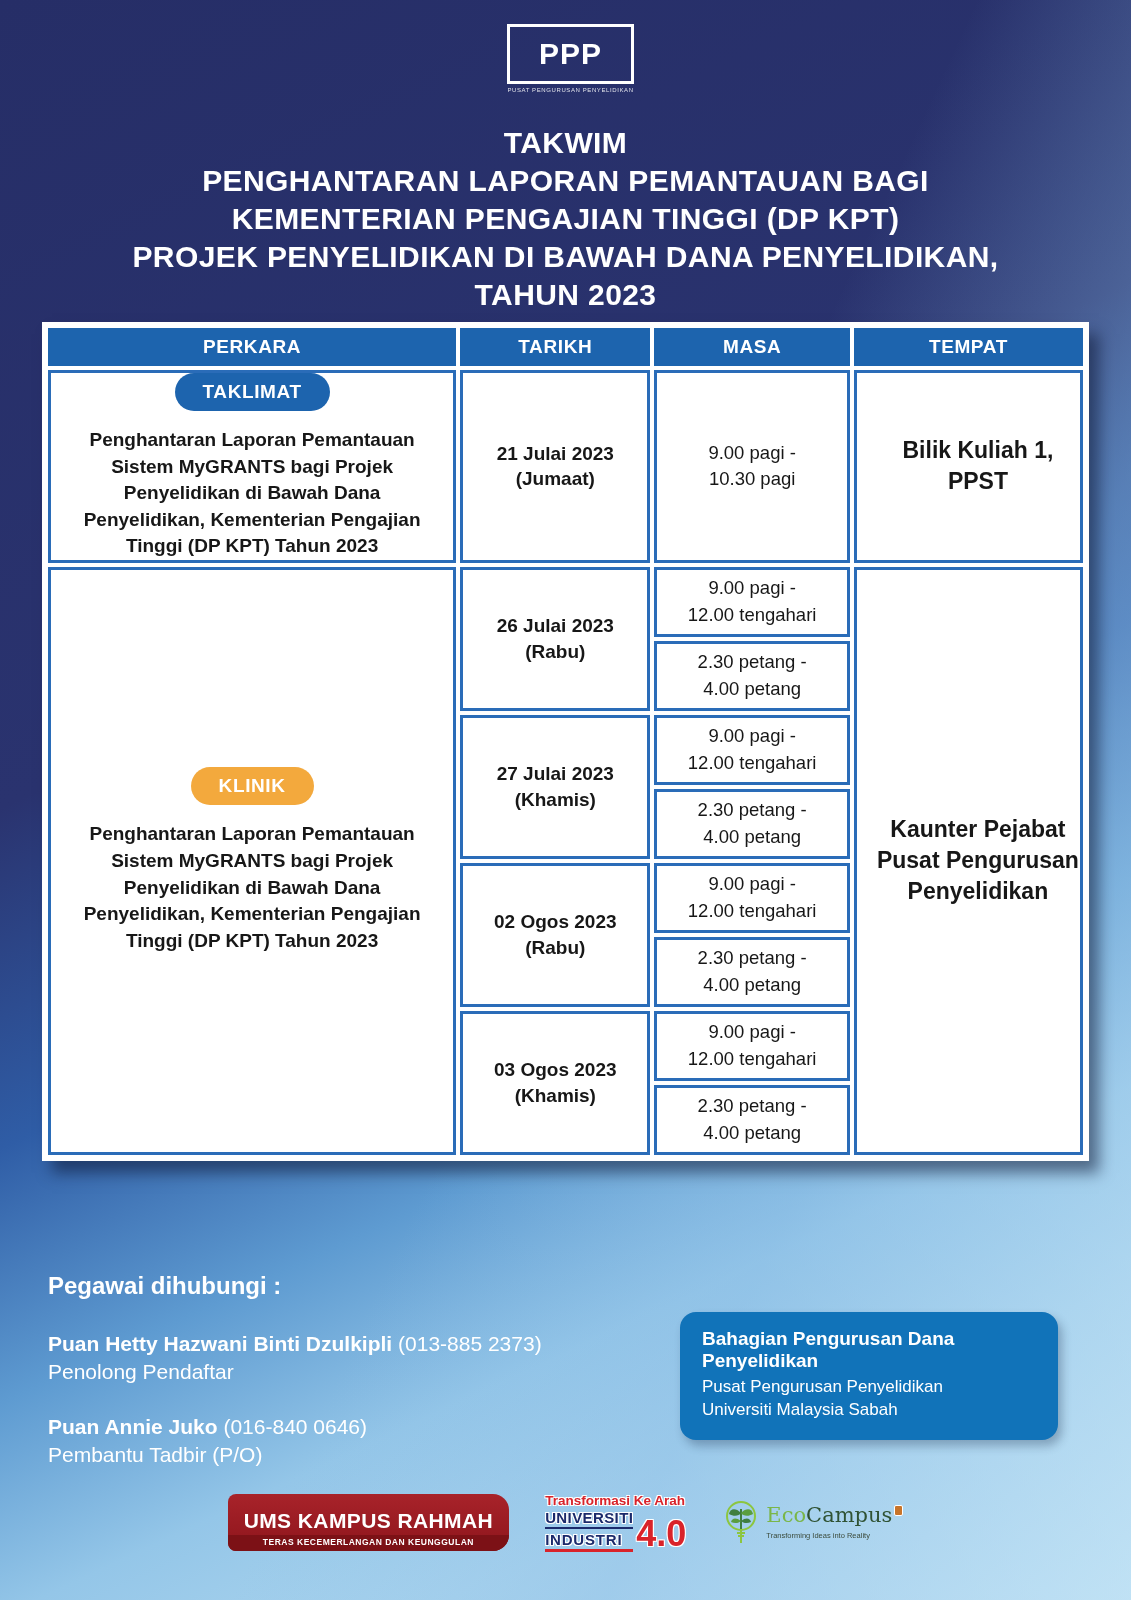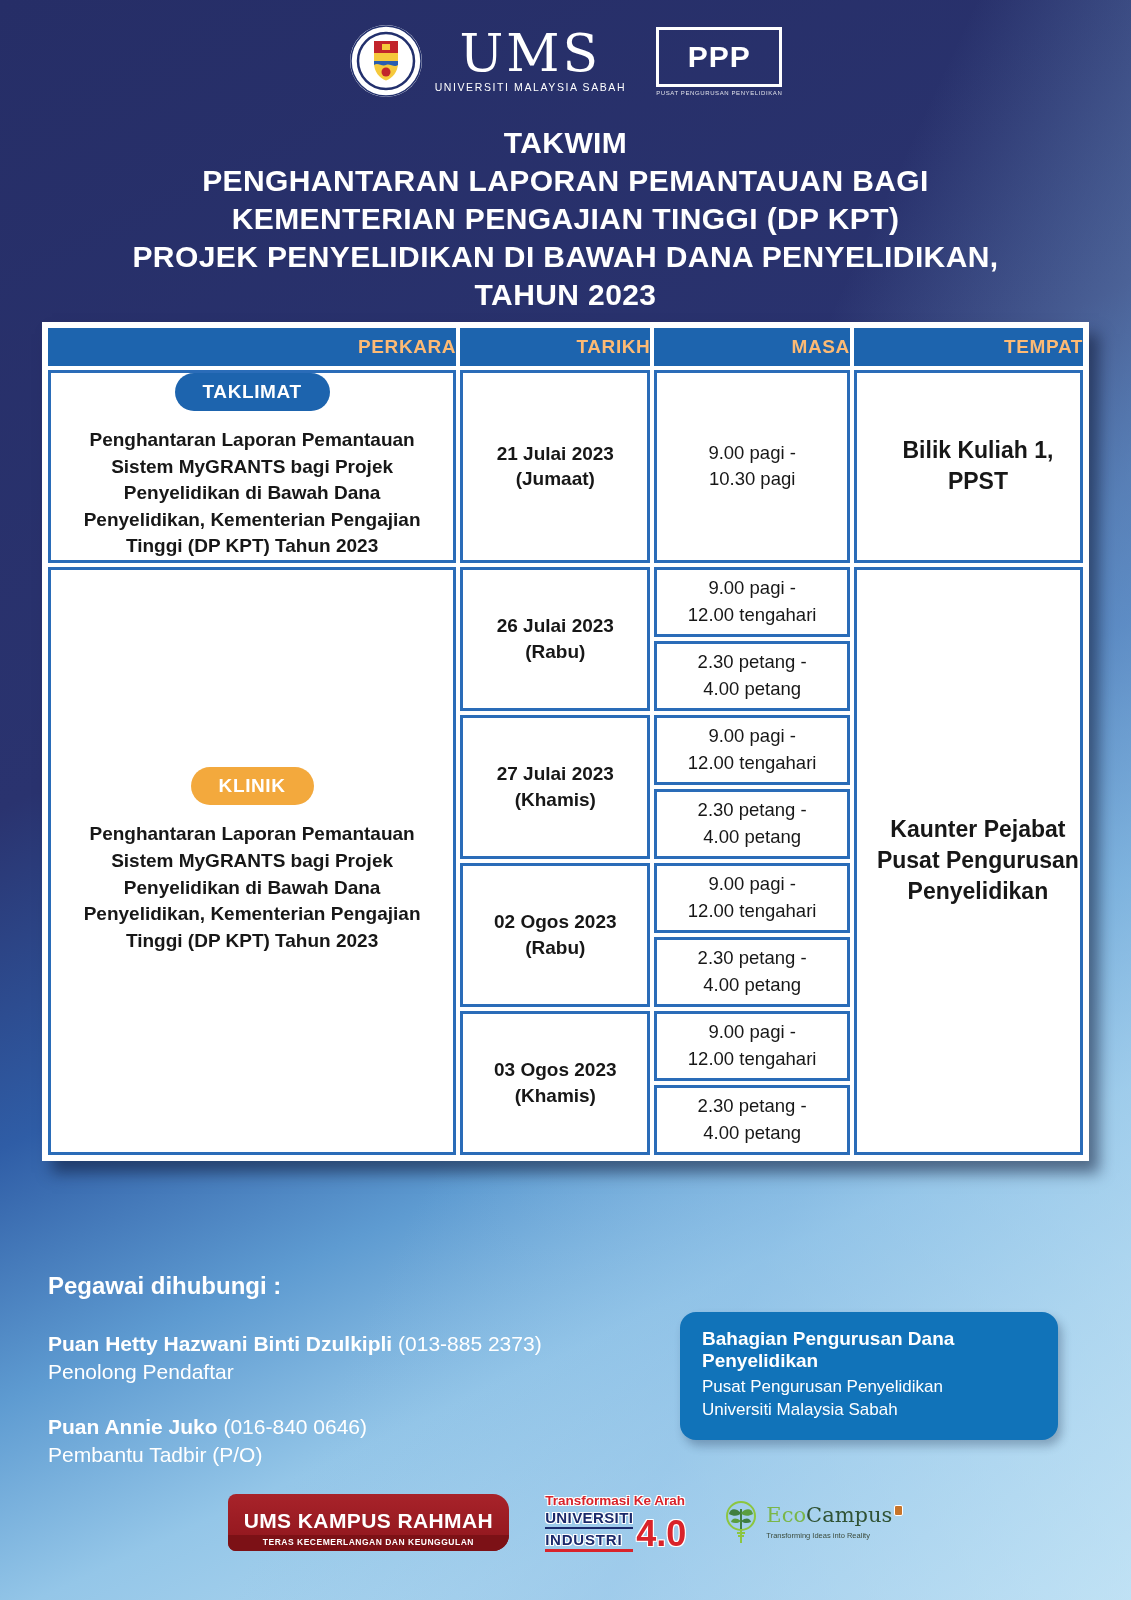--- a/index.html
+++ b/index.html
@@ -31,22 +31,22 @@
   
   .title { position: absolute; top: 124px; left: 0; width: 100%;
            text-align: center; color: #fff; font-weight: 800;
            font-size: 30px; line-height: 38px; letter-spacing: 0.4px; }
 
   
   .table-panel { position: absolute; top: 322px; left: 42px; width: 1047px;
                  background: #fff; padding: 2px;
                  box-shadow: 10px 12px 14px rgba(15, 25, 55, 0.55); }
   table { width: 100%; border-collapse: separate; border-spacing: 4px; table-layout: fixed; }
-  th { background: #1d64ae; color: #fdba74; font-size: 19px; font-weight: bold;
-       height: 38px; letter-spacing: 0.6px; text-align: right; }
+  th { background: #1d64ae; color: #ffffff; font-size: 19px; font-weight: bold;
+       height: 38px; letter-spacing: 0.6px; }
   td { border: 3px solid #2a6cb8; text-align: center; vertical-align: middle; color: #171717; }
   .row-taklimat td { height: 180px; }
   .slot-row td { height: 70px; }
   .badge { display: inline-block; color: #fff; font-weight: bold; font-size: 19px;
            padding: 8px 28px; border-radius: 24px; letter-spacing: 0.6px; }
   .badge-taklimat { background: #1d64ae; }
   .badge-klinik { background: #f3a93d; }
   .perkara-text { font-weight: bold; font-size: 19px; line-height: 1.4; margin: 16px 14px 0; }
   .cell-tarikh { font-weight: bold; font-size: 19px; line-height: 1.35; }
   .cell-masa { font-size: 18.5px; font-weight: normal; line-height: 1.45; }
@@ -94,36 +94,20 @@
   .eco-crest { display: inline-block; width: 9px; height: 11px; background: #c8742a;
                border: 1px solid #fff; border-radius: 2px; vertical-align: top; margin-left: 2px; }
   .eco-tagline { font-size: 7.5px; color: #3a4a3a; margin-top: 5px; }
 </style>
 </head>
 <body>
 
 <div class="page">
 
   <div class="logos">
-    <div class="ums-logo">
-      <svg width="74" height="74" viewBox="0 0 74 74">
-        <circle cx="37" cy="37" r="36" fill="#ffffff"></circle>
-        <circle cx="37" cy="37" r="35" fill="none" stroke="#22306d" stroke-width="1.5"></circle>
-        <circle cx="37" cy="37" r="28" fill="none" stroke="#22306d" stroke-width="2.5"></circle>
-        <rect x="25" y="17" width="24" height="12" fill="#c2242b"></rect>
-        <rect x="33" y="20" width="8" height="6" fill="#f5c93c"></rect>
-        <path d="M25,29 h24 v10 c0,9 -5.5,15 -12,17.5 C30.5,54 25,48 25,39 Z" fill="#f5c93c"></path>
-        <path d="M25,37 h24 v4 c-4,3 -8,-2 -12,0 c-4,2 -8,-3 -12,0 Z" fill="#2a5db0"></path>
-        <circle cx="37" cy="48" r="4.5" fill="#c2242b"></circle>
-      </svg>
-      <div class="ums-text">
-        <div class="ums-acronym">UMS</div>
-        <div class="ums-name">UNIVERSITI MALAYSIA SABAH</div>
-      </div>
-    </div>
     <div class="ppp-logo">
       <div class="ppp-box">PPP</div>
       <div class="ppp-name">PUSAT PENGURUSAN PENYELIDIKAN</div>
     </div>
   </div>
 
   <div class="title">
     <div>TAKWIM</div>
     <div>PENGHANTARAN LAPORAN PEMANTAUAN BAGI</div>
     <div>KEMENTERIAN PENGAJIAN TINGGI (DP KPT)</div>

